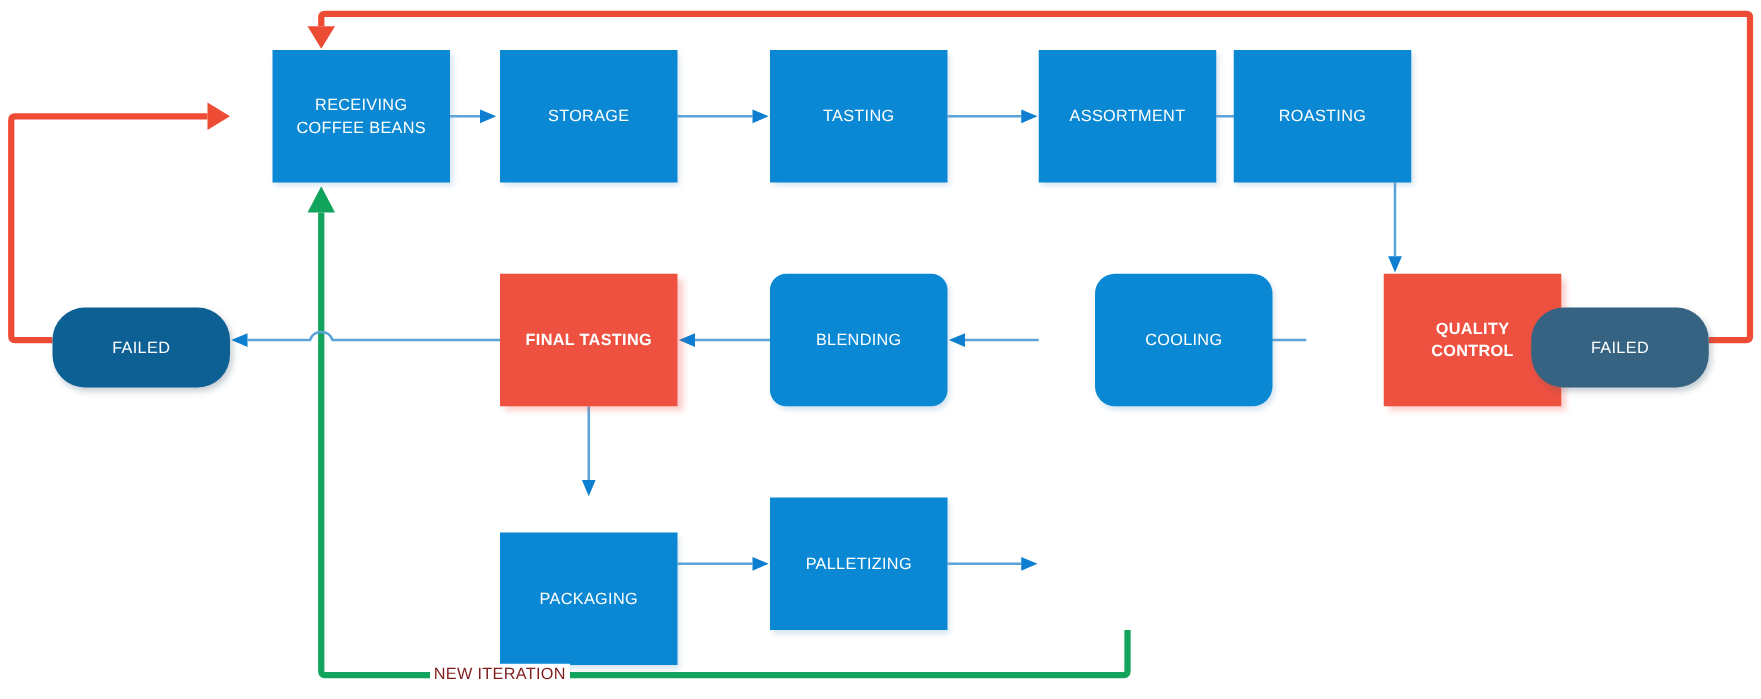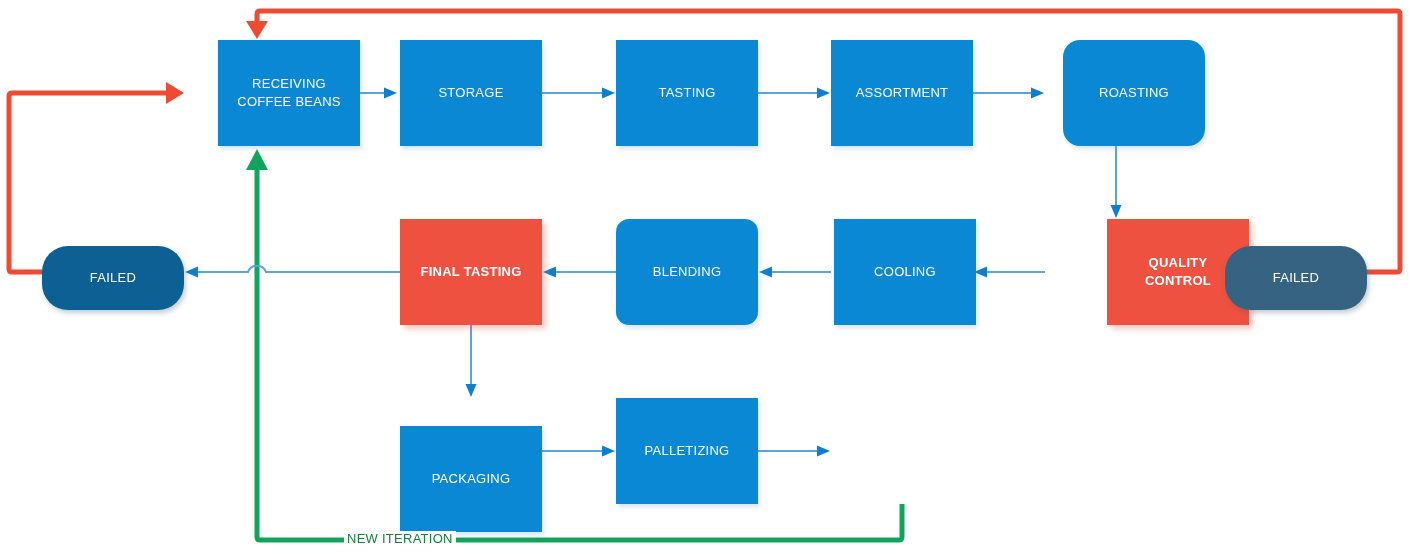--- a/index.html
+++ b/index.html
@@ -27,21 +27,21 @@
     box-shadow:4px 4px 5px rgba(239,81,64,.30);
   }
   .node.stadium{
     width:142px;height:64px;border-radius:26px;
     box-shadow:2px 3px 5px rgba(60,90,110,.30);
   }
   .stadium.failed-left{background:#0c6094;}
   .stadium.failed-right{background:#366381;}
   .loop-label{
     position:absolute;z-index:3;left:344px;top:531px;
-    background:#ffffff;color:#15803d;
+    background:#ffffff;color:#7f1d1d;
     font-size:13px;letter-spacing:.02em;padding:0 3px;white-space:nowrap;
   }
 </style>
 </head>
 <body>
 
 <div class="canvas">
 
   <svg class="connector-layer" width="1409" height="559" viewBox="0 0 1409 559" xmlns="http://www.w3.org/2000/svg">
 
@@ -121,34 +121,34 @@
   </div>
   <div class="node process" style="left:400px;top:40px;">
     <span>STORAGE</span>
   </div>
   <div class="node process" style="left:616px;top:40px;">
     <span>TASTING</span>
   </div>
   <div class="node process" style="left:831px;top:40px;">
     <span>ASSORTMENT</span>
   </div>
-  <div class="node process" style="left:1063px;top:40px;border-radius:17px;">
+  <div class="node process" style="left:987px;top:40px;">
     <span>ROASTING</span>
   </div>
 
   <div class="node stadium failed-left" style="left:42px;top:246px;">
     <span>FAILED</span>
   </div>
   <div class="node process alert" style="left:400px;top:219px;">
     <span>FINAL TASTING</span>
   </div>
   <div class="node process" style="left:616px;top:219px;border-radius:13px;">
     <span>BLENDING</span>
   </div>
-  <div class="node process" style="left:834px;top:219px;">
+  <div class="node process" style="left:876px;top:219px;border-radius:16px;">
     <span>COOLING</span>
   </div>
   <div class="node process alert" style="left:1107px;top:219px;">
     <span>QUALITY CONTROL</span>
   </div>
   <div class="node stadium failed-right" style="left:1225px;top:246px;">
     <span>FAILED</span>
   </div>
 
   <div class="node process" style="left:400px;top:398px;margin-top:28px;">

